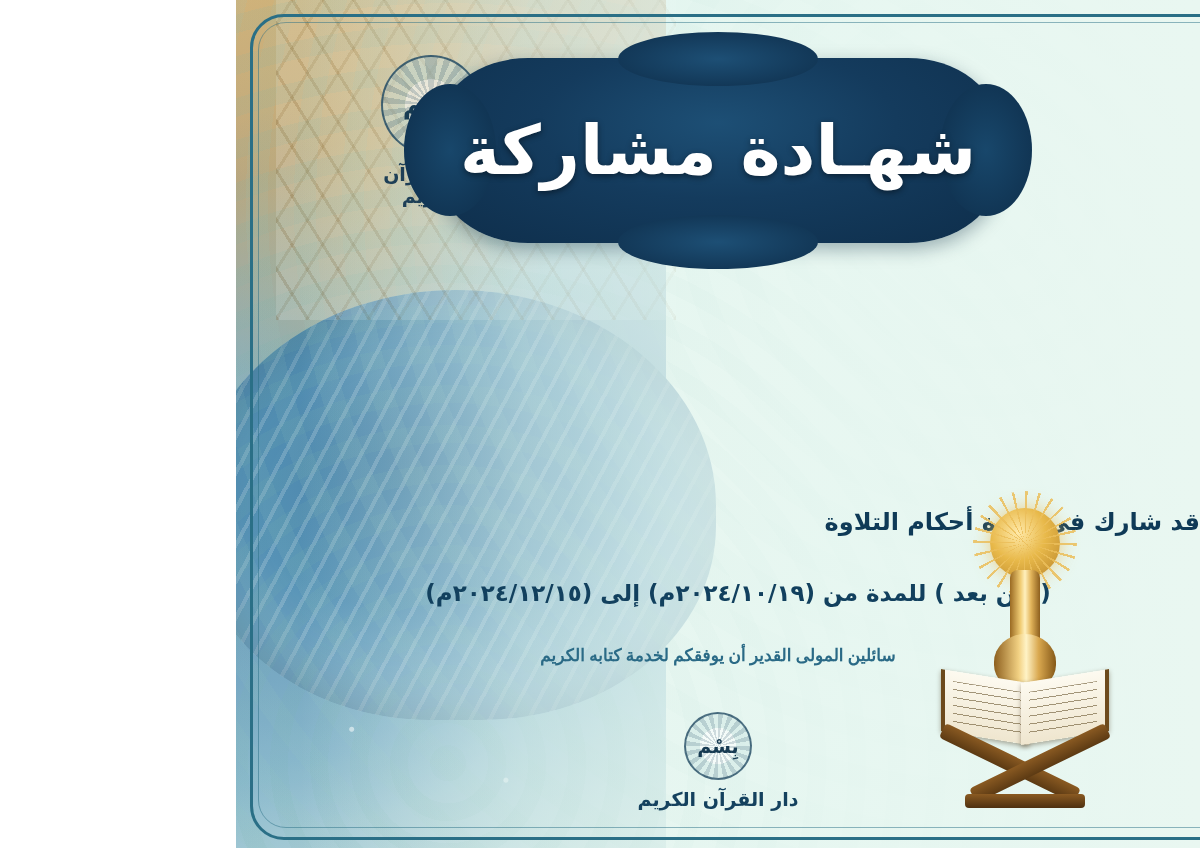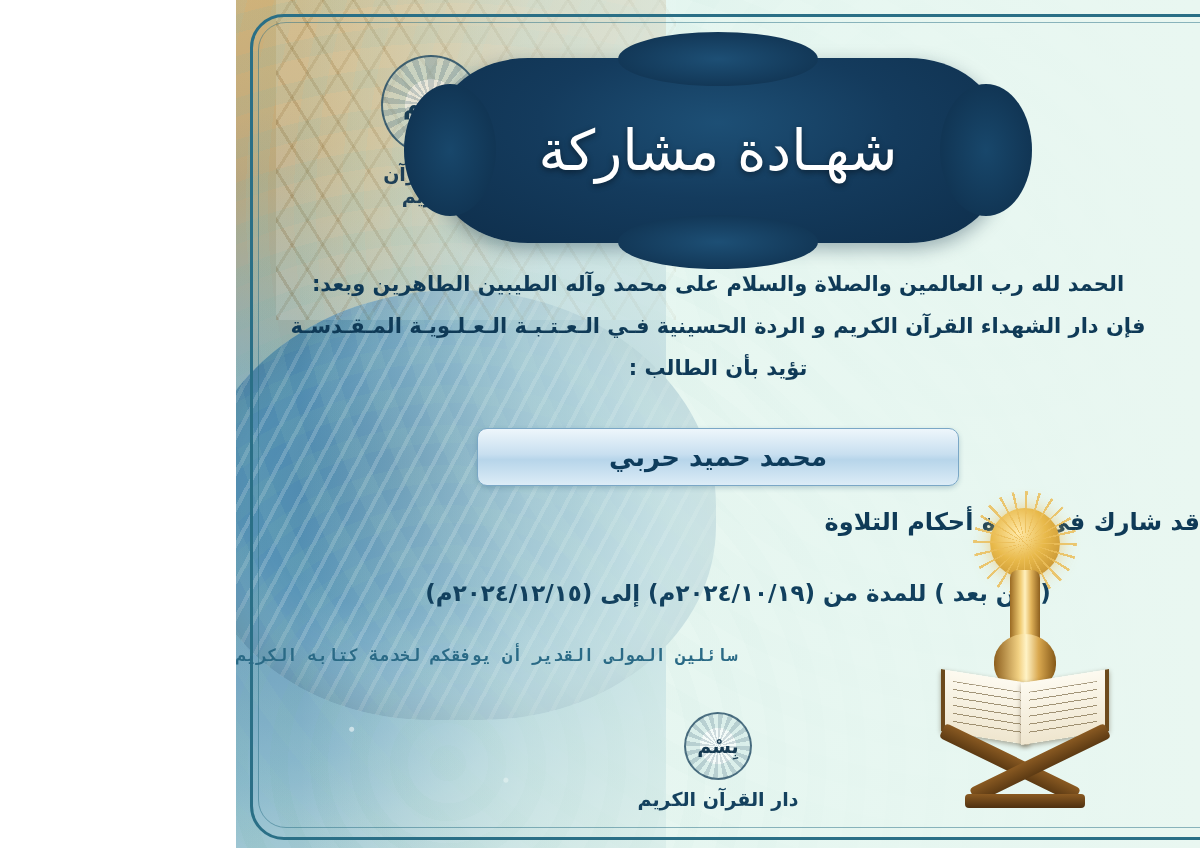--- a/index.html
+++ b/index.html
@@ -122,22 +122,22 @@
   }
   .banner-notch.top { top: -26px; }
   .banner-notch.bottom { bottom: -26px; }
   .banner-text {
     position: absolute;
     inset: 0;
     display: flex;
     align-items: center;
     justify-content: center;
     color: #ffffff;
-    font-size: 56px;
-    font-weight: normal;
+    font-size: 68px;
+    font-weight: bold;
     letter-spacing: 1px;
     text-shadow: 0 2px 6px rgba(0,0,0,.45);
     z-index: 3;
     font-family: "DejaVu Sans", "Liberation Sans", sans-serif;
   }
 
   
   .logo-top {
     position: absolute;
     left: 120px;
@@ -239,25 +239,25 @@
     font-size: 23px;
     font-weight: bold;
     color: #12405e;
     font-family: "DejaVu Sans", "Liberation Sans", sans-serif;
     padding-left: 40px;
   }
   .wish {
     position: absolute;
     left: 0; right: 0;
     top: 645px;
-    text-align: left;
+    text-align: center;
     font-size: 17px;
     font-weight: bold;
     color: #2a6a86;
-    font-family: Liberation Mono, monospace;
+    font-family: Liberation Serif, serif;
   }
 
   
   .logo-footer {
     position: absolute;
     left: 50%;
     transform: translateX(-50%);
     bottom: 38px;
     width: 220px;
     text-align: center;
@@ -386,29 +386,21 @@
     <div class="logo-caption">دار القرآن الكريم</div>
   </div>
 
   <div class="banner">
     <div class="banner-shape"></div>
     <div class="banner-notch top"></div>
     <div class="banner-notch bottom"></div>
     <div class="banner-text">شهـادة مشاركة</div>
   </div>
 
-  <div class="body-text">
-    <p class="line-1">الحمد لله رب العالمين والصلاة والسلام على محمد وآله الطيبين الطاهرين وبعد:</p>
-    <p class="line-2">فإن دار الشهداء القرآن الكريم و الردة الحسينية فـي الـعـتـبـة الـعـلـويـة المـقـدسـة</p>
-    <p class="line-3">تؤيد بأن الطالب :</p>
-  </div>
-
-  <div class="name-plate">
-    <div class="name">محمد حميد حربي</div>
-  </div>
+
 
   <div class="course">قد شارك في دورة أحكام التلاوة</div>
   <div class="dates">( عن بعد ) للمدة من (٢٠٢٤/١٠/١٩م) إلى (٢٠٢٤/١٢/١٥م)</div>
   <div class="wish">سائلين المولى القدير أن يوفقكم لخدمة كتابه الكريم</div>
 
   <div class="logo-footer">
     <div class="seal">
       <span>بِسْم</span>
     </div>
     <div class="caption">دار القرآن الكريم</div>

